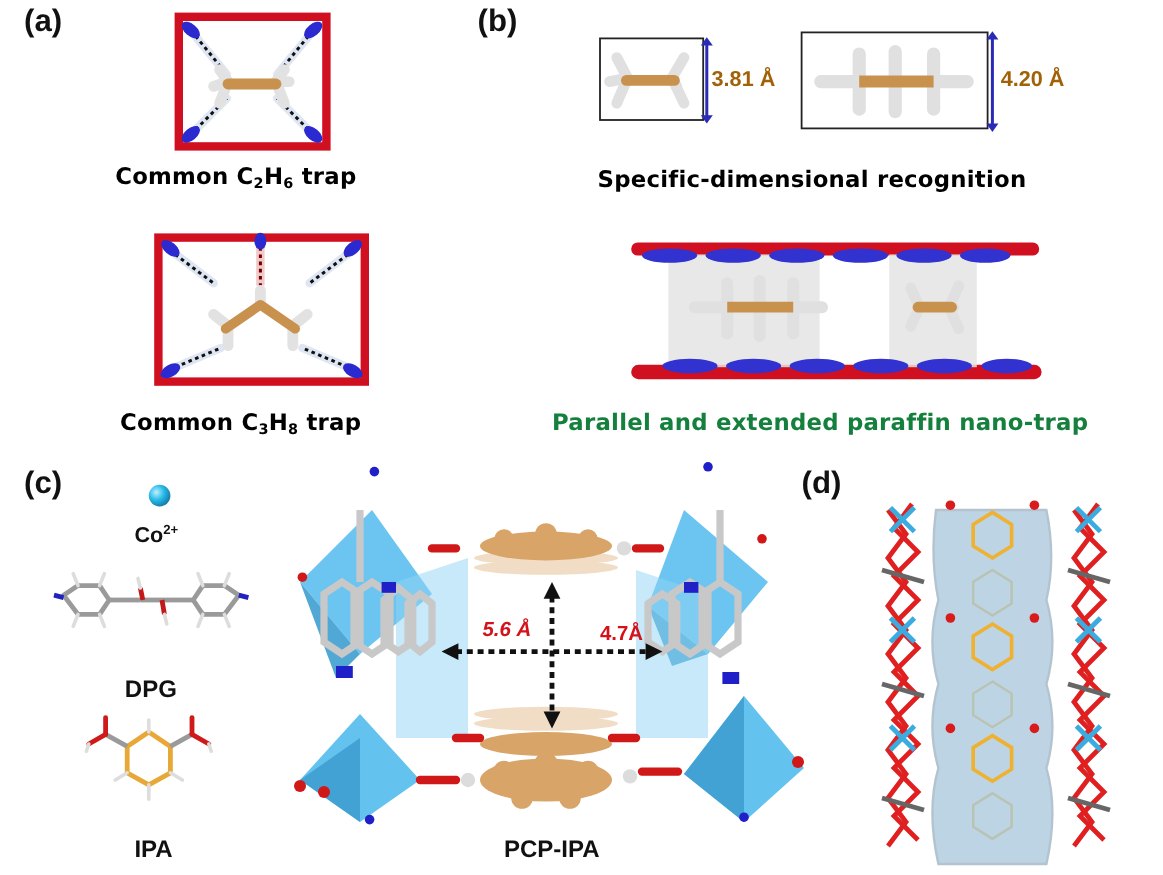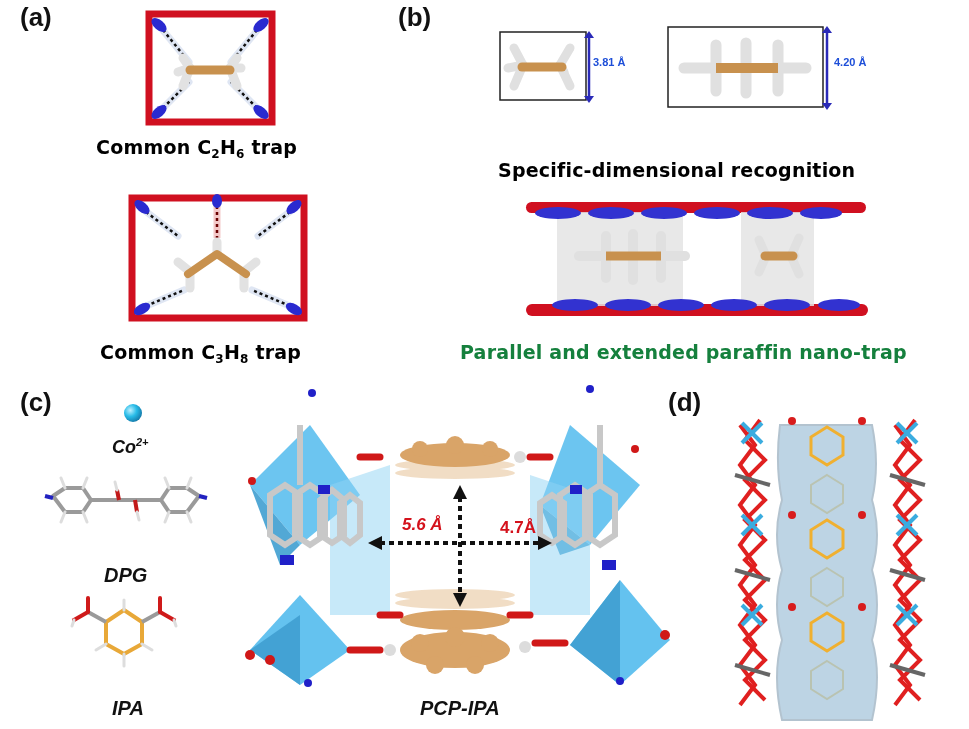--- a/index.html
+++ b/index.html
@@ -4,22 +4,22 @@
 <style>
   html, body { margin:0; padding:0; background:#ffffff; }
   body { width:969px; height:729px; position:relative; overflow:hidden;
          font-family:"Liberation Sans", sans-serif; }
   .abs { position:absolute; }
   .panel-label { font-weight:bold; font-size:26px; color:#111; }
   .caption { font-weight:900; font-size:19px; color:#000; white-space:nowrap; letter-spacing:0.2px;
              font-family:"DejaVu Sans", sans-serif; }
   .caption sub { font-size:12px; vertical-align:-4px; }
   .caption-red { color:#15803d; }
-  .mol-label { font-weight:bold; font-size:20px; color:#111; white-space:nowrap;font-style:italic; }
-  .dim-label { font-weight:bold; font-size:11px; color:#1d4ed8; white-space:nowrap; }
+  .mol-label { font-weight:bold; font-size:20px; color:#111; white-space:nowrap; }
+  .dim-label { font-weight:bold; font-size:18px; color:#a16207; white-space:nowrap; }
   .dist-label { font-weight:bold; font-size:17px; color:#d4121c; white-space:nowrap; }
   svg { position:absolute; overflow:visible; }
 </style>
 </head>
 <body>
 
 <div class="abs panel-label" style="left:20px;top:2px;">(a)</div>
 
 <svg style="left:145px;top:10px;" width="135" height="118">
   <rect x="4" y="4" width="123" height="108" fill="#fff" stroke="#d01020" stroke-width="7"></rect>
@@ -128,21 +128,21 @@
   </g>
   <line x1="50" y1="43" x2="112" y2="43" stroke="#c8914e" stroke-width="10"></line>
   <g stroke="#2a2ab8" stroke-width="2.5">
     <line x1="161" y1="6" x2="161" y2="80"></line>
     <polygon points="156,8 166,8 161,1" fill="#2a2ab8" stroke="none"></polygon>
     <polygon points="156,78 166,78 161,85" fill="#2a2ab8" stroke="none"></polygon>
   </g>
 </svg>
 <div class="abs dim-label" style="left:834px;top:56px;">4.20 Å</div>
 
-<div class="abs caption" style="left:498px;top:139px;margin-top:20px;">Specific-dimensional recognition</div>
+<div class="abs caption" style="left:498px;top:139px;">Specific-dimensional recognition</div>
 
 <svg style="left:523px;top:198px;" width="350" height="122">
   <rect x="3" y="4" width="340" height="11" rx="5.5" fill="#d01020"></rect>
   <rect x="3" y="106" width="342" height="12" rx="6" fill="#d01020"></rect>
   <rect x="34" y="14" width="126" height="94" fill="#e4e4e4" opacity="0.85"></rect>
   <rect x="218" y="14" width="73" height="94" fill="#e4e4e4" opacity="0.85"></rect>
   <g fill="#3232d0">
     <ellipse cx="35" cy="15" rx="23" ry="6"></ellipse>
       <ellipse cx="88" cy="15" rx="23" ry="6"></ellipse>
     <ellipse cx="141" cy="15" rx="23" ry="6"></ellipse>

